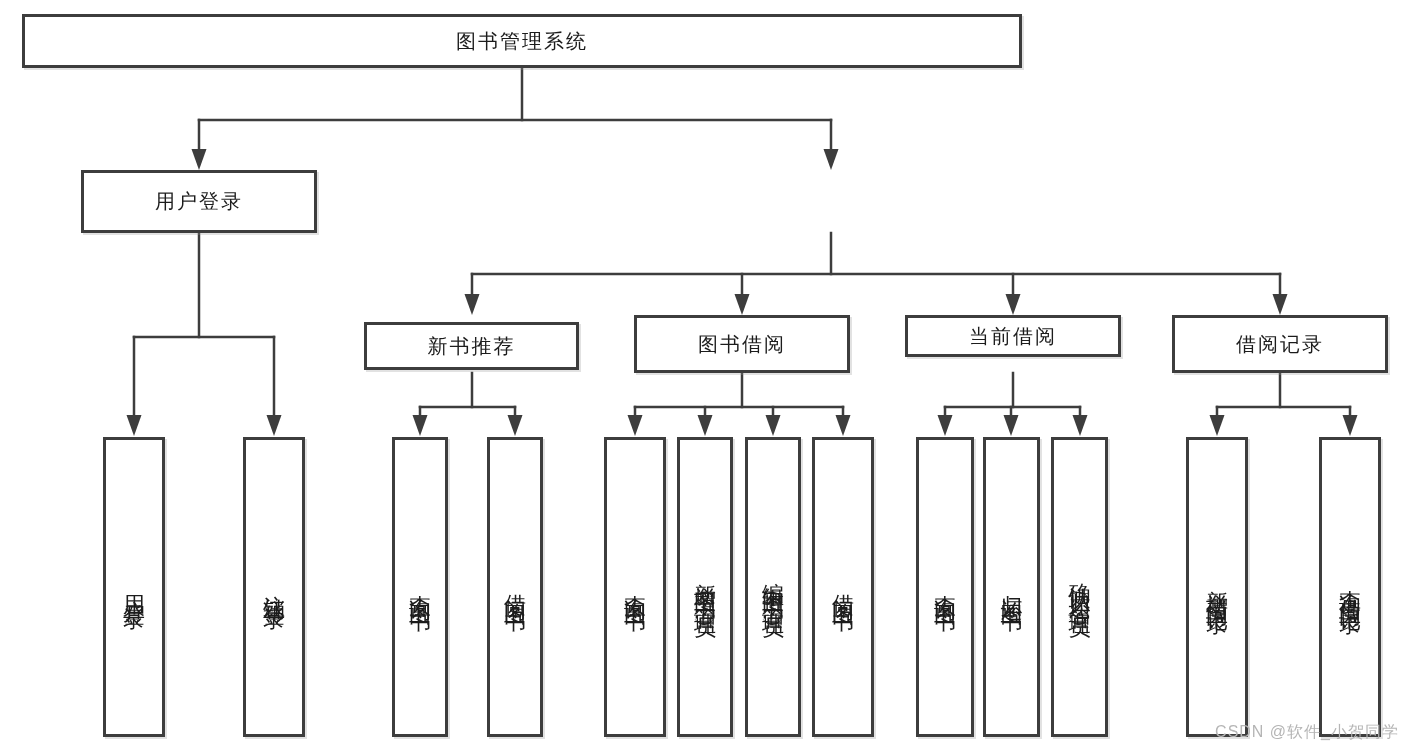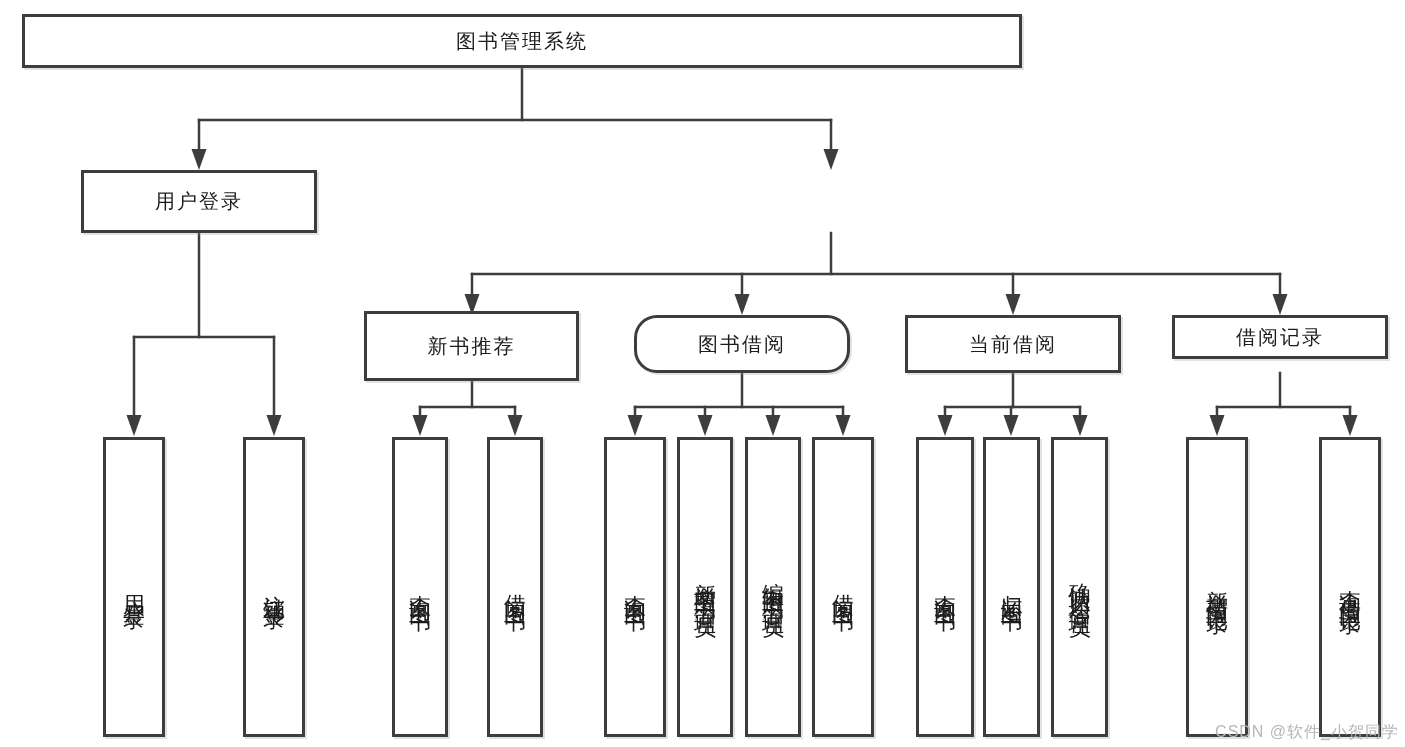--- a/index.html
+++ b/index.html
@@ -108,30 +108,30 @@
   </svg>
 
   <div class="node h-node" style="left:22px;top:14px;width:1000px;height:54px;">
     <span>图书管理系统</span>
   </div>
 
   <div class="node h-node" style="left:81px;top:170px;width:236px;height:63px;">
     <span>用户登录</span>
   </div>
 
-  <div class="node h-node" style="left:364px;top:311px;width:215px;height:70px;font-family:Liberation Serif, serif;">
+  <div class="node h-node" style="left:364px;top:322px;width:215px;height:48px;font-family:Liberation Serif, serif;">
     <span>新书推荐</span>
   </div>
-  <div class="node h-node" style="left:634px;top:315px;width:216px;height:58px;border-radius:23px;">
+  <div class="node h-node" style="left:634px;top:315px;width:216px;height:58px;">
     <span>图书借阅</span>
   </div>
-  <div class="node h-node" style="left:905px;top:315px;width:216px;height:58px;text-align:center;">
+  <div class="node h-node" style="left:905px;top:315px;width:216px;height:42px;text-align:center;">
     <span>当前借阅</span>
   </div>
-  <div class="node h-node" style="left:1172px;top:315px;width:216px;height:44px;">
+  <div class="node h-node" style="left:1172px;top:315px;width:216px;height:58px;">
     <span>借阅记录</span>
   </div>
 
   <div class="node v-node" style="left:103px;top:437px;width:62px;height:300px;">
     <span>用户登录</span>
   </div>
   <div class="node v-node" style="left:243px;top:437px;width:62px;height:300px;">
     <span>注销登录</span>
   </div>
 

